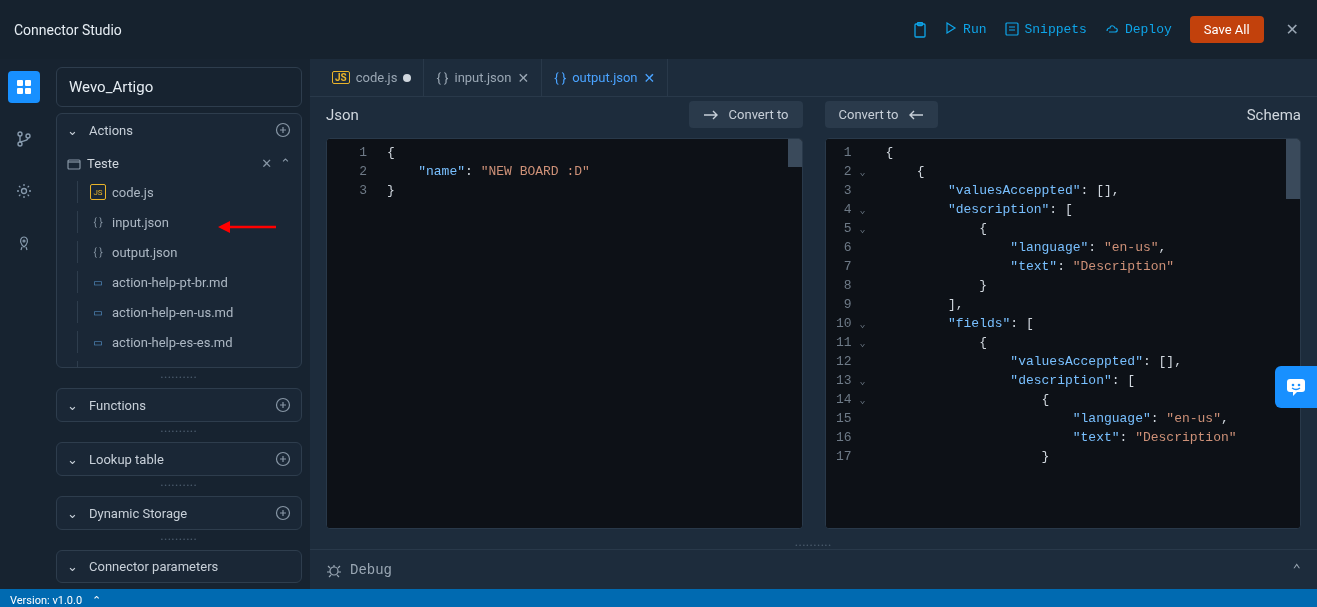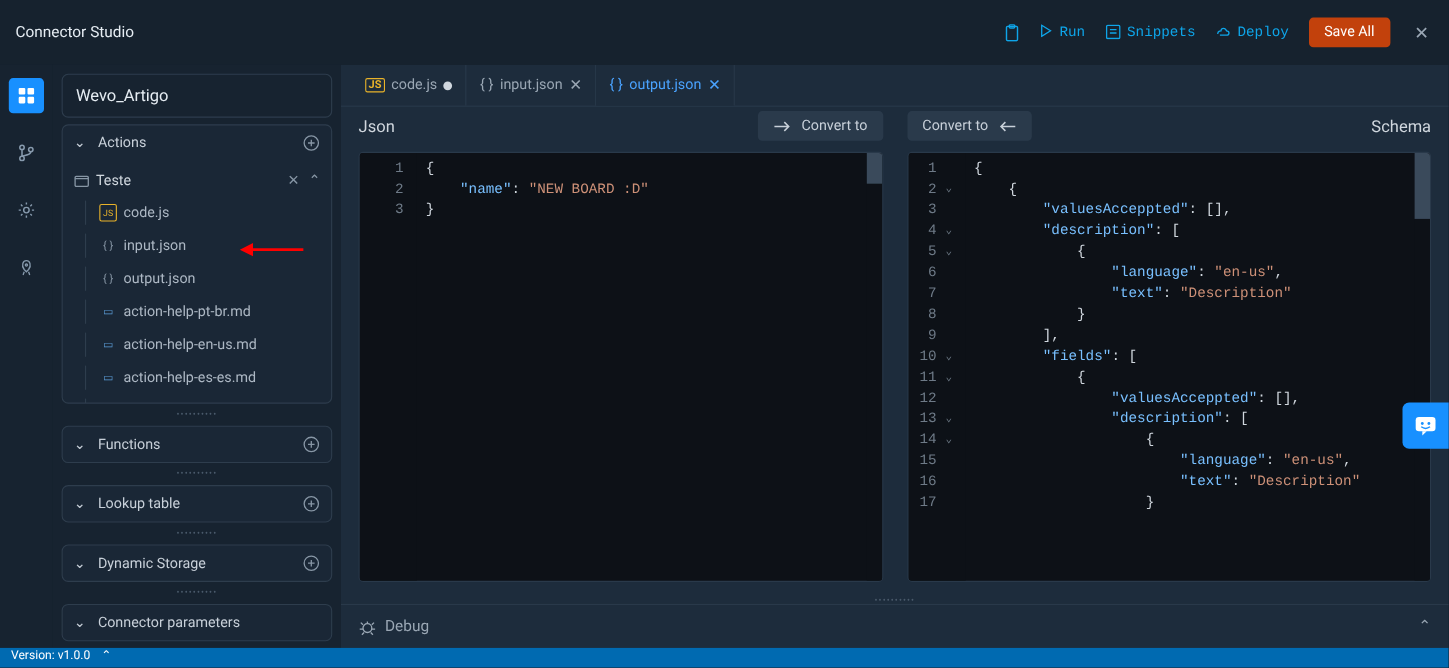--- a/index.html
+++ b/index.html
@@ -225,20 +225,21 @@
   .debug-bar {
     height: 40px;
     border-top: 1px solid #29394a;
     display: flex;
     align-items: center;
     padding: 0 16px;
     gap: 8px;
     color: #9aa7b4;
     cursor: pointer;
     font-size: 14px;
+    font-family: Liberation Mono, monospace;
   }
   .debug-bar .spacer { flex: 1; }
   .dots-center { text-align: center; color: #4a5a6b; font-size: 8px; letter-spacing: 1px; height: 8px; }
 
   
   .chat-bubble {
     position: absolute;
     right: 0;
     top: 366px;
     width: 42px;
@@ -251,21 +252,21 @@
     color: #fff;
     cursor: pointer;
   }
 
   
   .statusbar {
     height: 18px;
     background: #006ab1;
     color: #fff;
     display: flex;
-    align-items: flex-start;
+    align-items: flex-end;
     font-size: 11px;
     padding: 0 10px;
     gap: 10px;
   }
   .statusbar .sb-chev { cursor: pointer; }
 
   
   .red-arrow {
     position: absolute;
     left: 216px;

